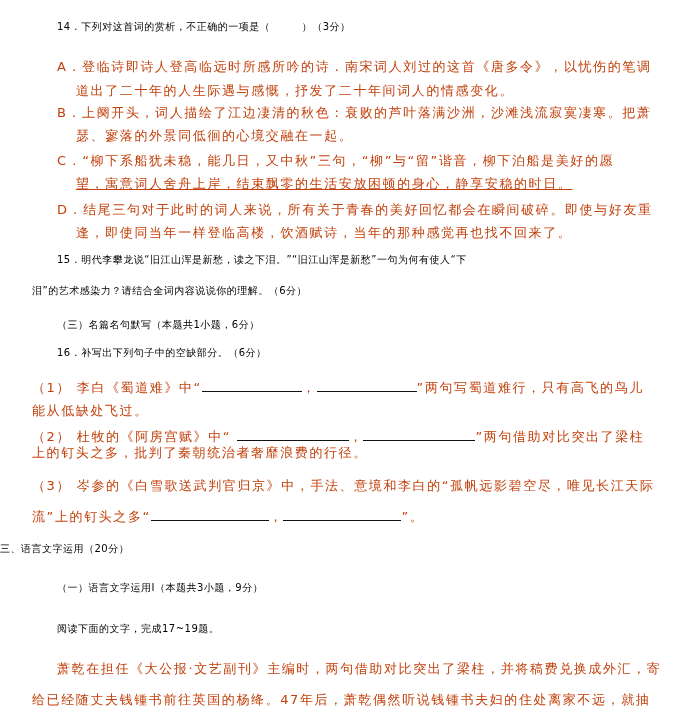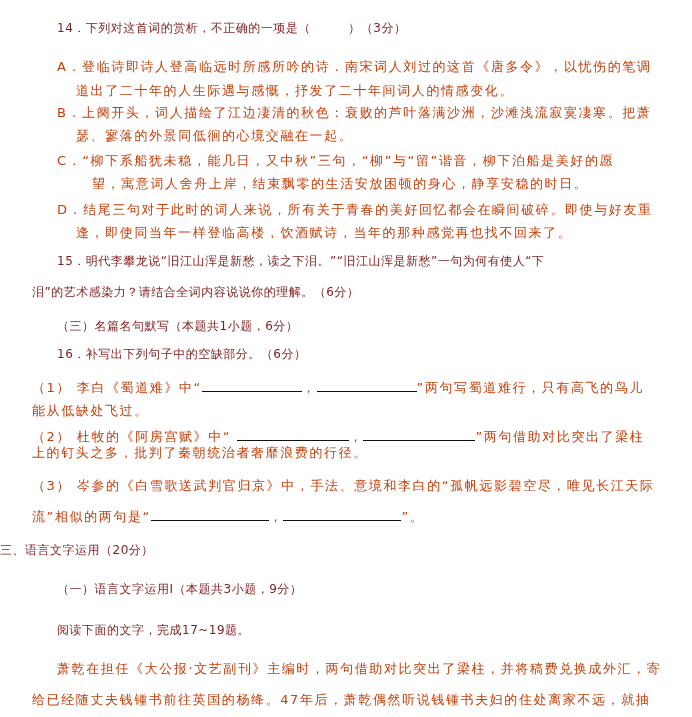--- a/index.html
+++ b/index.html
@@ -3,38 +3,38 @@
 <meta charset="utf-8">
 <style>
   html, body { margin: 0; padding: 0; }
   body {
     width: 692px; height: 717px; overflow: hidden;
     background: #ffffff; color: #1a1a1a;
     font-family: "DejaVu Sans", "Liberation Sans", sans-serif;
     position: relative;
   }
   .line { position: absolute; white-space: nowrap; }
-  .q { font-size: 12px; letter-spacing: 0.5px; color: #7f1d1d; }
+  .q { font-size: 10px; letter-spacing: 0.5px; color: #000000; }
   .opt { font-size: 13px; letter-spacing: 1.6px; color: #c2410c; }
   .blank { display: inline-block; border-bottom: 1px solid #111; height: 12px; vertical-align: baseline; }
   .center { text-align: left; left: 0; right: 0; }
 </style>
 </head>
 <body>
 
 <div class="line q" style="left:57px; top:20px;">14．下列对这首词的赏析，不正确的一项是（　　　）（3分）</div>
 
 <div class="line opt" style="left:57px; top:58px;">A．登临诗即诗人登高临远时所感所吟的诗．南宋词人刘过的这首《唐多令》，以忧伤的笔调</div>
 <div class="line opt" style="left:76px; top:82px;">道出了二十年的人生际遇与感慨，抒发了二十年间词人的情感变化。</div>
 
 <div class="line opt" style="left:57px; top:104px;">B．上阕开头，词人描绘了江边凄清的秋色：衰败的芦叶落满沙洲，沙滩浅流寂寞凄寒。把萧</div>
 <div class="line opt" style="left:76px; top:127px;">瑟、寥落的外景同低徊的心境交融在一起。</div>
 
 <div class="line opt" style="left:57px; top:152px;">C．“柳下系船犹未稳，能几日，又中秋”三句，“柳”与“留”谐音，柳下泊船是美好的愿</div>
-<div class="line opt" style="left:92px; top:175px;">望，寓意词人舍舟上岸，结束飘零的生活安放困顿的身心，静享安稳的时日。</div>
+<div class="line opt" style="left:76px; top:175px;text-decoration:underline;">望，寓意词人舍舟上岸，结束飘零的生活安放困顿的身心，静享安稳的时日。</div>
 
 <div class="line opt" style="left:57px; top:201px;">D．结尾三句对于此时的词人来说，所有关于青春的美好回忆都会在瞬间破碎。即使与好友重</div>
 <div class="line opt" style="left:76px; top:224px;">逢，即使同当年一样登临高楼，饮酒赋诗，当年的那种感觉再也找不回来了。</div>
 
 <div class="line q" style="left:57px; top:253px;">15．明代李攀龙说“旧江山浑是新愁，读之下泪。”“旧江山浑是新愁”一句为何有使人“下</div>
 <div class="line q" style="left:32px; top:284px;">泪”的艺术感染力？请结合全词内容说说你的理解。（6分）</div>
 
 <div class="line q" style="left:57px; top:318px;">（三）名篇名句默写（本题共1小题，6分）</div>
 
 <div class="line q" style="left:57px; top:346px;">16．补写出下列句子中的空缺部分。（6分）</div>
@@ -44,21 +44,21 @@
 </div>
 <div class="line opt" style="left:32px; top:402px;">能从低缺处飞过。</div>
 
 <div class="line opt" style="left:32px; top:428px;">
   <span>（2） 杜牧的《阿房宫赋》中“ </span><span class="blank" style="width:112px;"></span><span>，</span><span class="blank" style="width:112px;"></span><span>”两句借助对比突出了梁柱</span>
 </div>
 <div class="line opt" style="left:32px; top:444px;">上的钉头之多，批判了秦朝统治者奢靡浪费的行径。</div>
 
 <div class="line opt" style="left:32px; top:477px;">（3） 岑参的《白雪歌送武判官归京》中，手法、意境和李白的“孤帆远影碧空尽，唯见长江天际</div>
 <div class="line opt" style="left:32px; top:508px;">
-  <span>流”相似的两句是“</span><span class="blank" style="width:118px;"></span><span>，</span><span class="blank" style="width:118px;"></span><span>”。</span>
+  <span>流”上的钉头之多“</span><span class="blank" style="width:118px;"></span><span>，</span><span class="blank" style="width:118px;"></span><span>”。</span>
 </div>
 
 <div class="line q center" style="top:542px;">三、语言文字运用（20分）</div>
 
 <div class="line q" style="left:57px; top:581px;">（一）语言文字运用Ⅰ（本题共3小题，9分）</div>
 
 <div class="line q" style="left:57px; top:622px;">阅读下面的文字，完成17~19题。</div>
 
 <div class="line opt" style="left:57px; top:660px;">萧乾在担任《大公报·文艺副刊》主编时，两句借助对比突出了梁柱，并将稿费兑换成外汇，寄</div>
 <div class="line opt" style="left:32px; top:691px;">给已经随丈夫钱锺书前往英国的杨绛。47年后，萧乾偶然听说钱锺书夫妇的住处离家不远，就抽</div>

